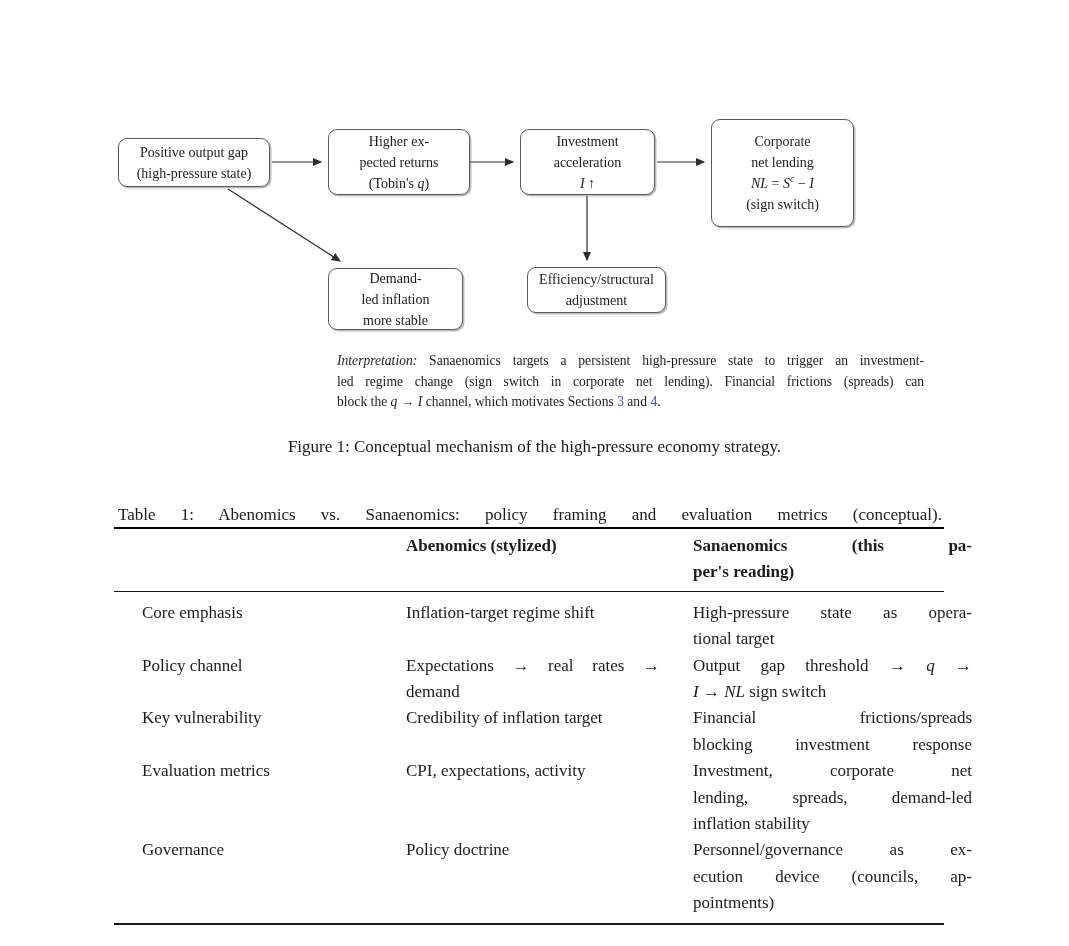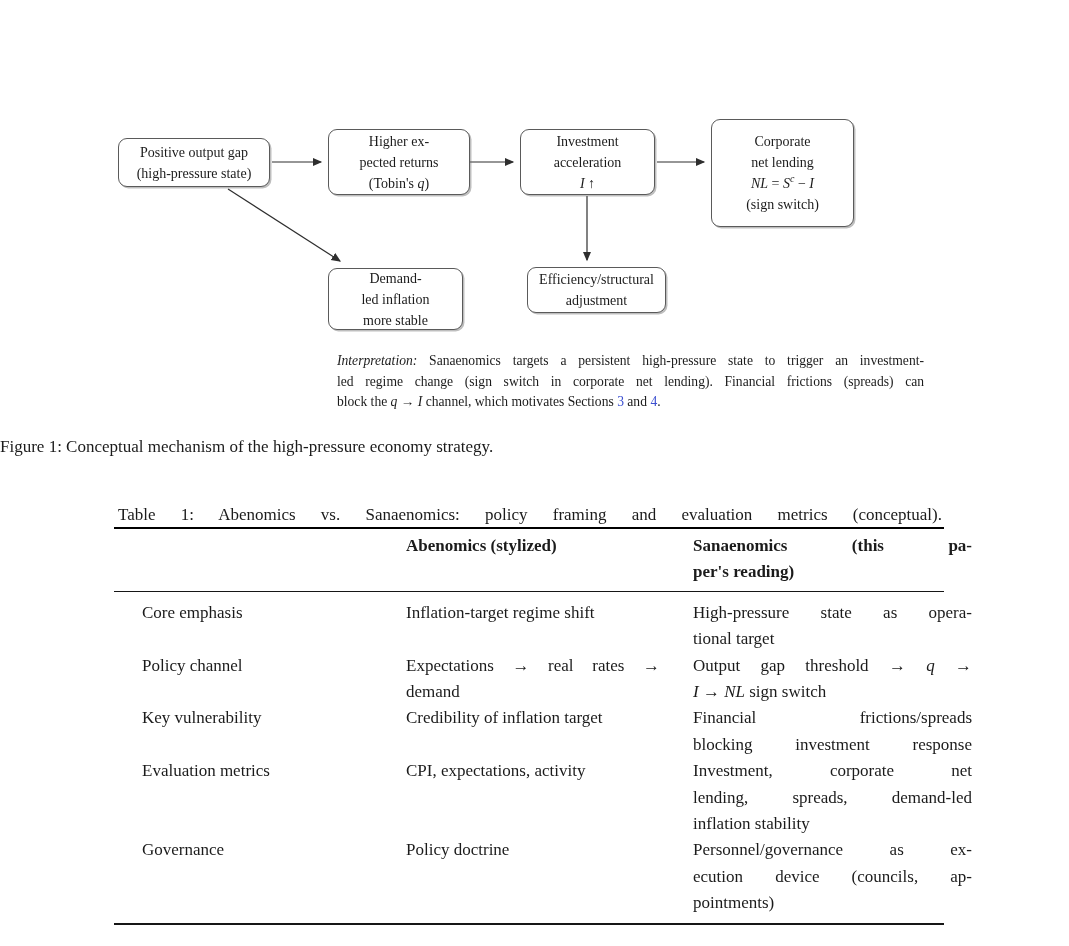--- a/index.html
+++ b/index.html
@@ -29,21 +29,21 @@
   
   .interp{
     position:absolute;left:337px;top:351px;width:587px;
     font-size:13.6px;line-height:20.6px;
   }
   .interp .jl{text-align:justify;text-align-last:justify;}
   .link{color:#3b4fd0;}
   
   .fcaption{
     position:absolute;left:0;top:437px;width:1069px;
-    font-size:17px;
+    text-align:center;font-size:17px;
   }
   .tcaption{
     position:absolute;left:118px;top:485px;width:824px;
     font-size:17px;text-align:justify;text-align-last:justify;margin-top:20px;
   }
   
   .tbl{
     position:absolute;left:114px;top:527px;width:830px;
     border-top:2px solid #000000;
     font-size:17px;

